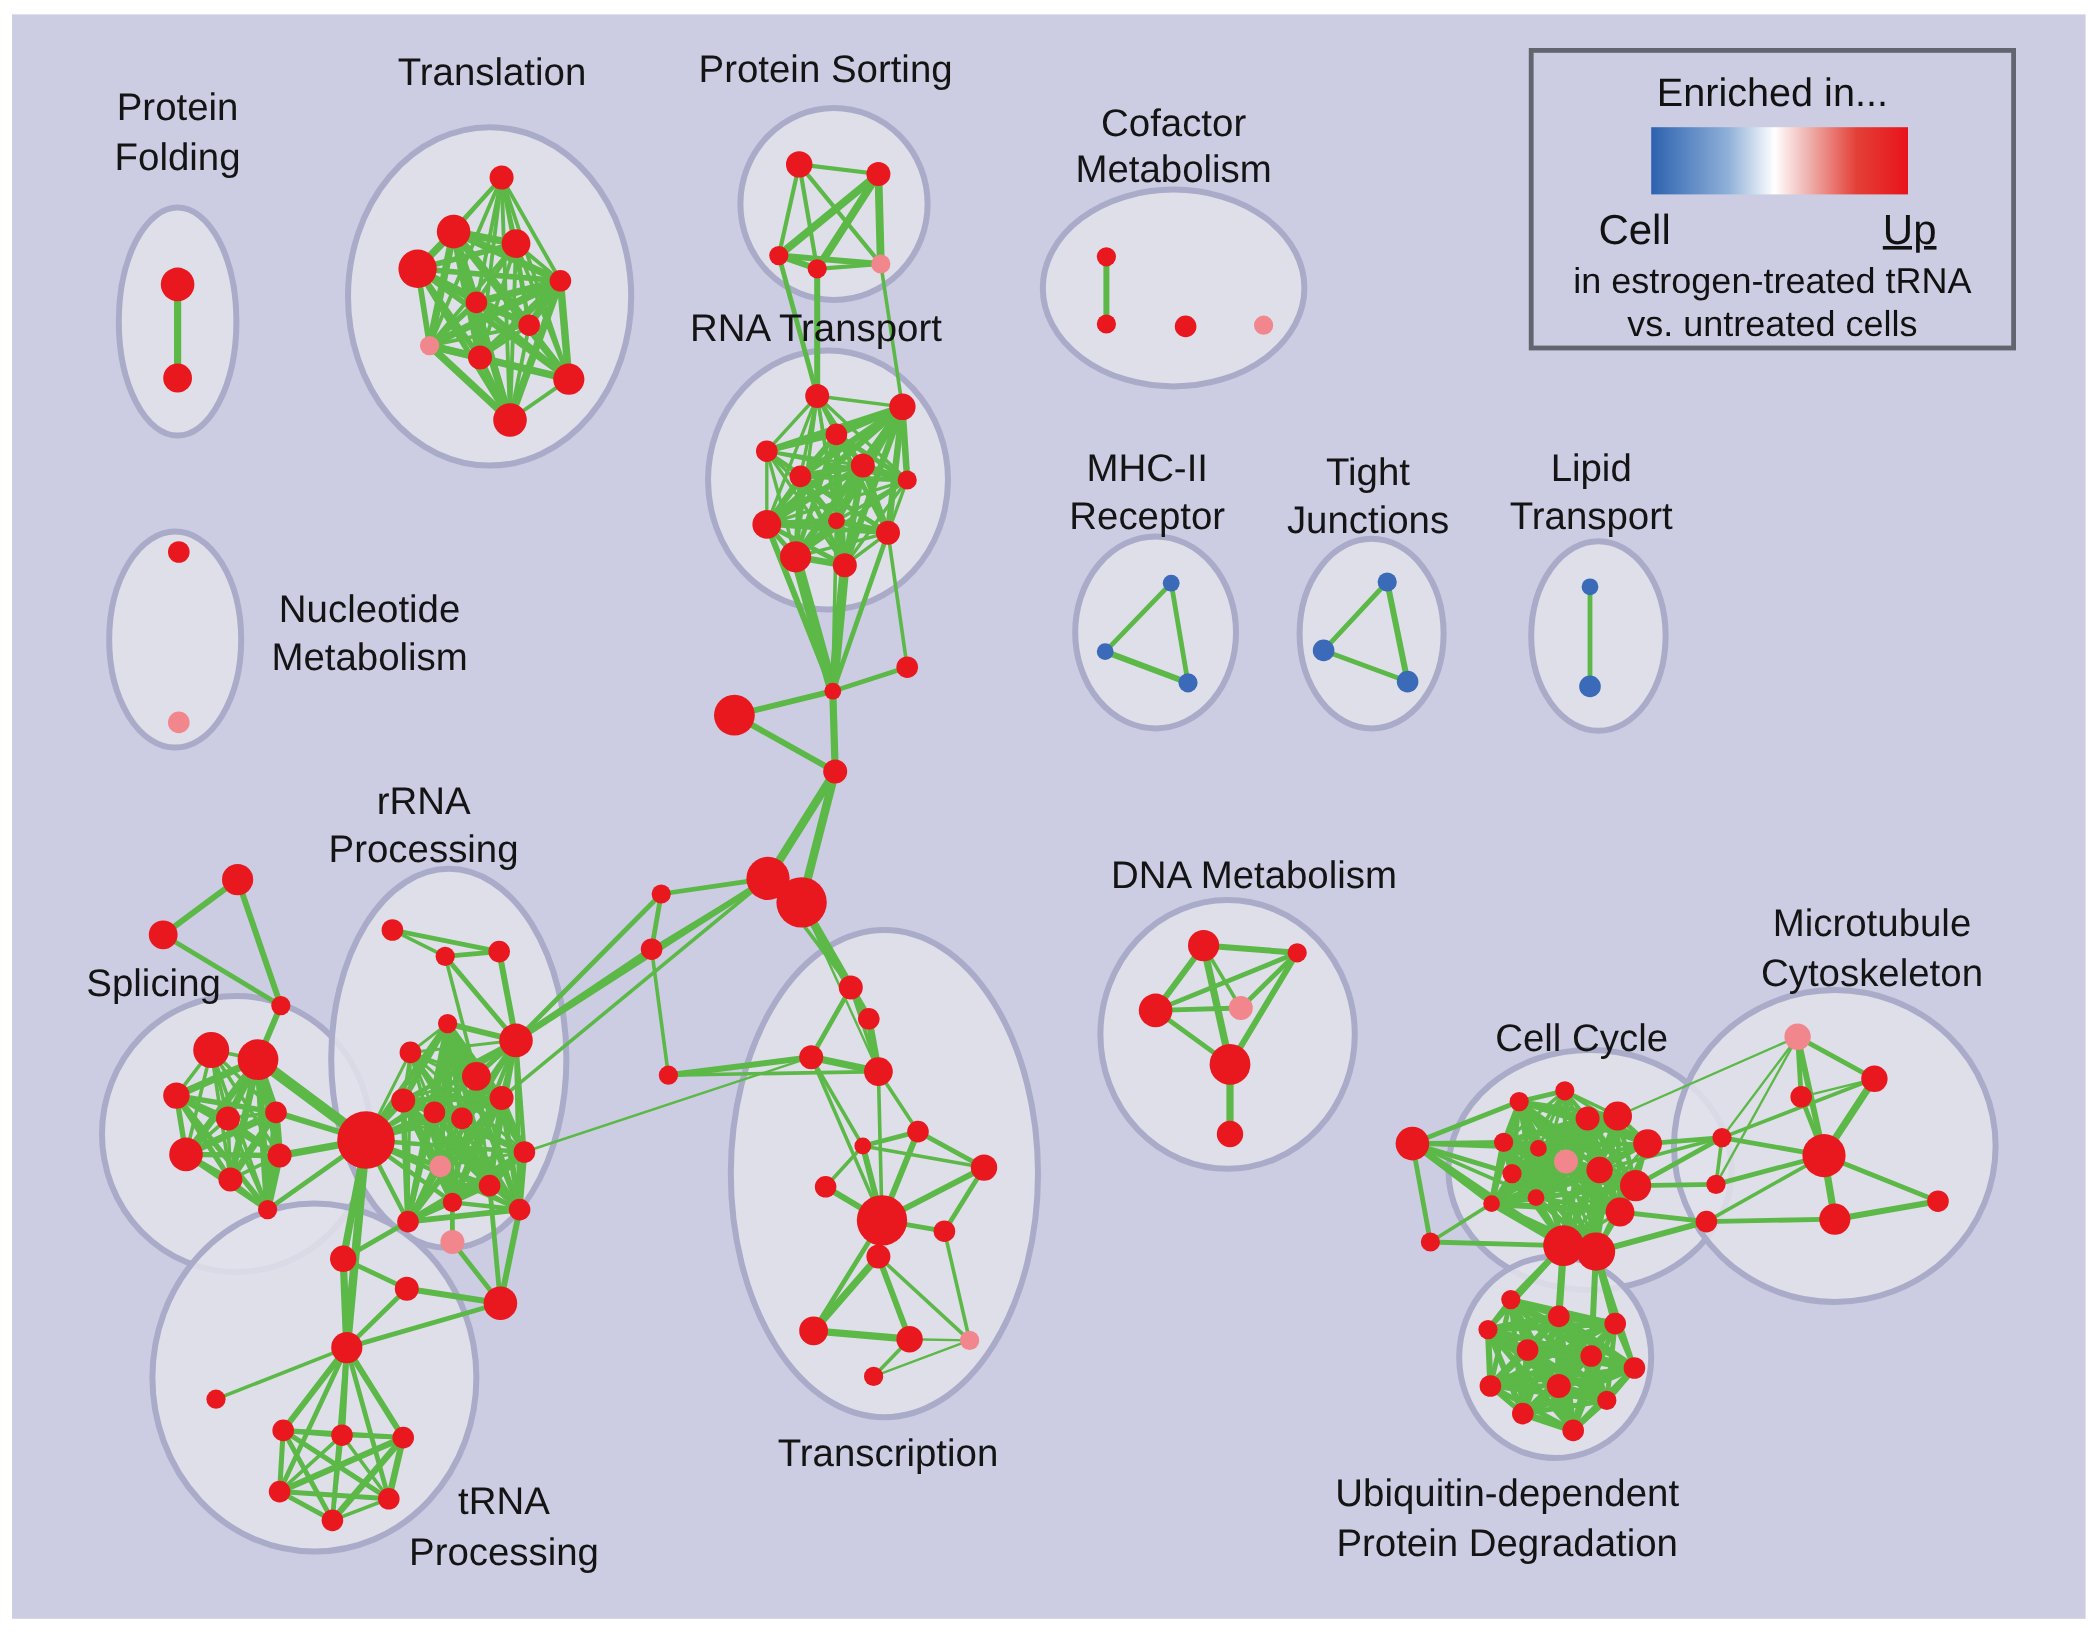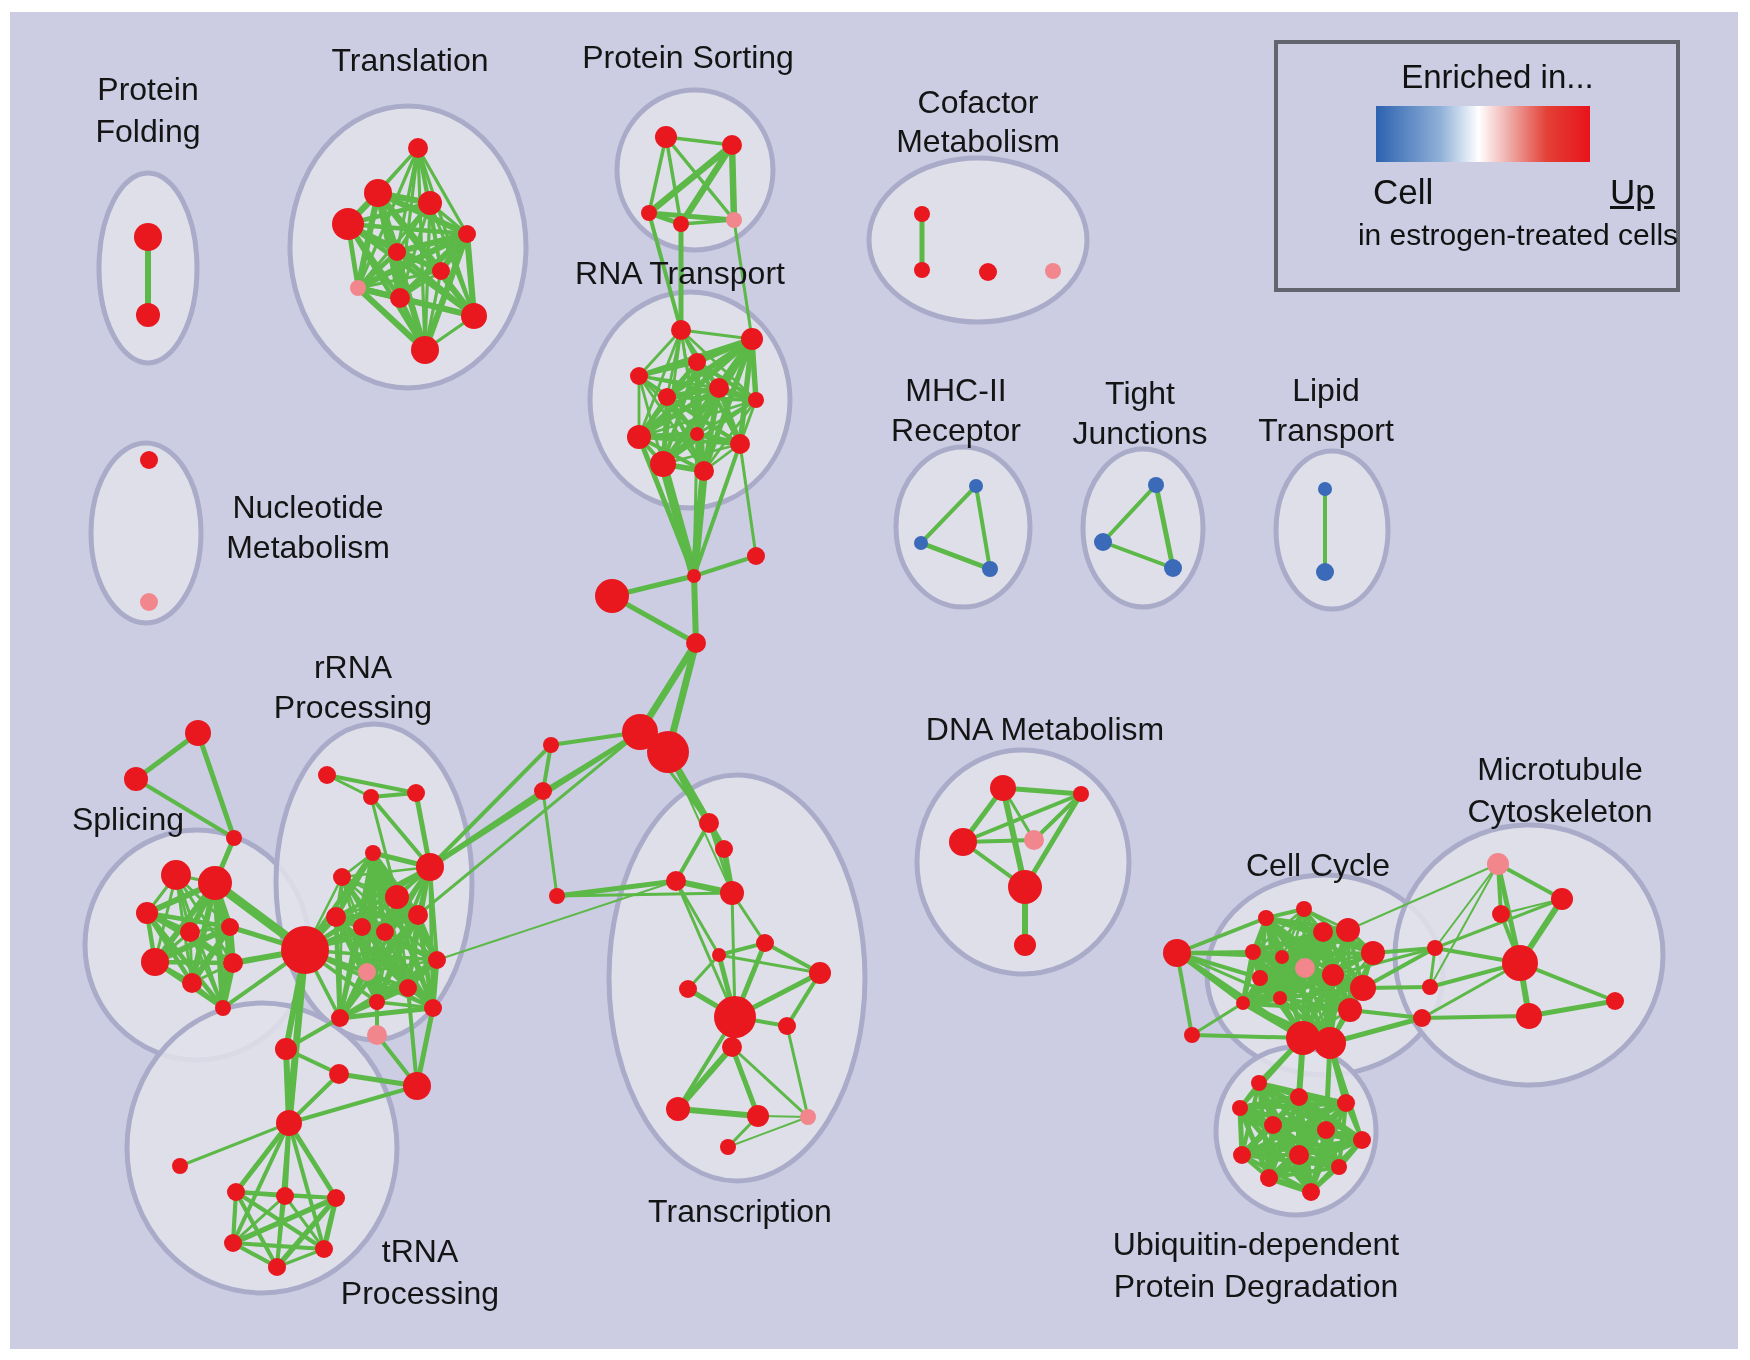--- a/index.html
+++ b/index.html
@@ -1,18 +1,18 @@
 <!DOCTYPE html>
 <html><head>
 <meta charset="utf-8">
 <style>
   html,body{margin:0;padding:0;background:#ffffff;}
   body{width:1750px;height:1360px;position:relative;font-family:"Liberation Sans",sans-serif;}
   #stage{position:absolute;left:0;top:0;}
-  #legend{position:absolute;box-sizing:border-box;border:4px solid #63656e;padding-left:41px;}
+  #legend{position:absolute;box-sizing:border-box;border:4px solid #63656e;}
   #legend .title{text-align:center;font-size:33px;color:#111;margin-top:14px;}
   #legend .bar{position:absolute;height:56px;}
   #legend .row{position:absolute;width:100%;font-size:35px;color:#111;}
   #legend .down{position:absolute;}
   #legend .up{position:absolute;text-decoration:underline;}
   #legend .l1,#legend .l2{text-align:center;font-size:30px;color:#111;position:absolute;width:100%;}
 </style>
 </head>
 <body>
 
@@ -851,14 +851,15 @@
     </g>
   </svg>
 
 <div id="legend" style="left: 1274px; top: 40px; width: 406px; height: 252px;">
   <div class="title">Enriched in...</div>
   <div class="bar" style="left: 98px; top: 62px; width: 214px; height: 56px; background: linear-gradient(to right, rgb(45, 98, 176) 0%, rgb(143, 176, 216) 30%, rgb(255, 255, 255) 48%, rgb(240, 185, 182) 60%, rgb(227, 64, 54) 80%, rgb(232, 19, 27) 100%);"></div>
   <div class="row" style="top: 128px;">
     <span class="down" style="left: 54px;">Cell</span>
     <span class="up" style="left: 291px;">Up</span>
   </div>
-  <div class="l1" style="top: 174px;">in estrogen-treated cells</div>
+  <div class="l1" style="top: 174px;">in estrogen-treated tRNA</div>
+  <div class="l2" style="top: 210px;">vs. untreated cells</div>
 </div>
 
 </body></html>

